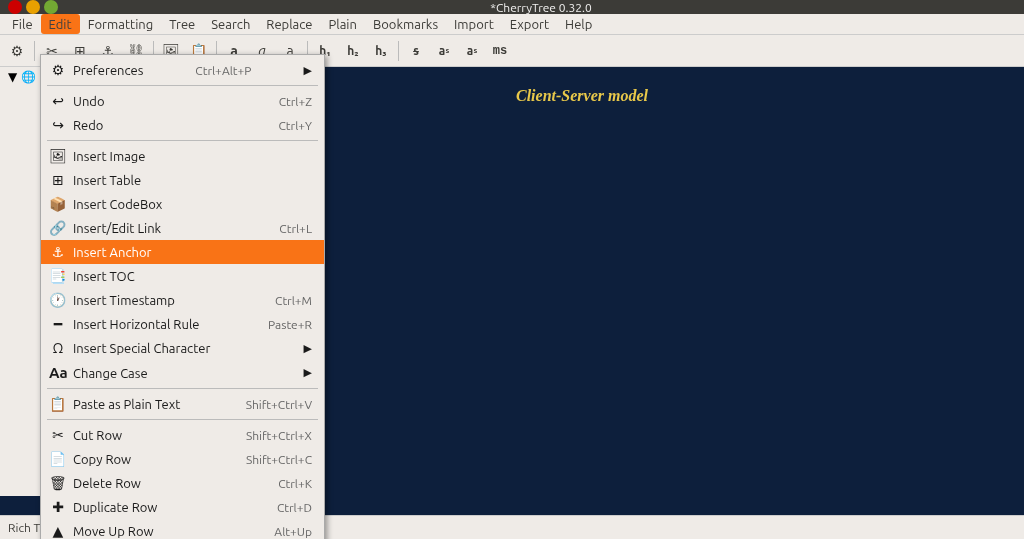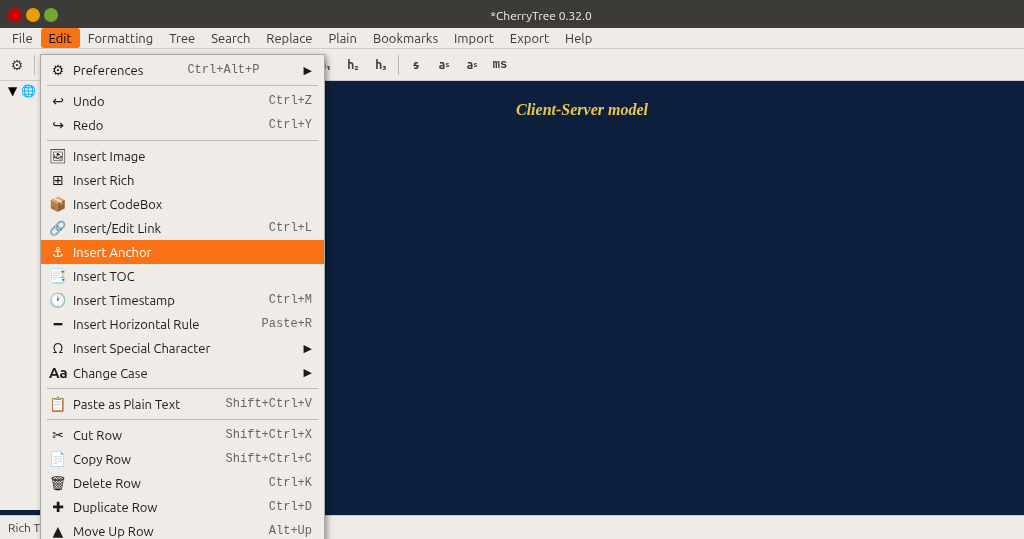--- a/index.html
+++ b/index.html
@@ -9,23 +9,23 @@
       background: #0d1f3c;
       width: 1024px;
       height: 539px;
       overflow: hidden;
       position: relative;
     }
 
     
     .titlebar {
       background: #3c3b37;
-      height: 28px;
-      display: flex;
-      align-items: flex-end;
+      height: 14px;
+      display: flex;
+      align-items: center;
       padding: 6px 8px;
       color: #f2f1f0;
       font-size: 13px;
     }
     .titlebar-buttons {
       display: flex;
       gap: 4px;
       margin-right: 8px;
     }
     .titlebar-btn {
@@ -55,21 +55,21 @@
       font-size: 13px;
       color: #3c3b37;
       border-radius: 3px;
     }
     .menubar-item:hover, .menubar-item.active {
       background: #f97316;
       color: white;
     }
     .menubar-item.active {
       background: #f97316;
-      color: #000000;
+      color: #404040;
     }
 
     
     .toolbar {
       background: #efebe7;
       height: 32px;
       display: flex;
       align-items: center;
       padding: 0 4px;
       gap: 2px;
@@ -159,21 +159,20 @@
       position: relative;
     }
     .menu-item.highlighted {
       background: #f97316;
       color: white;
     }
     .menu-item .shortcut {
       margin-left: auto;
       color: #666;
       font-size: 12px;
-      font-family: Liberation Mono, monospace;
     }
     .menu-item.highlighted .shortcut {
       color: #eee;
     }
     .menu-item .icon {
       width: 18px;
       text-align: center;
       font-size: 14px;
       flex-shrink: 0;
     }
@@ -294,21 +293,21 @@
   <div class="menu-sep"></div>
 
   <div class="menu-item">
     <span class="icon">🖼</span>
     <span>Insert Image</span>
     <span class="shortcut"></span>
   </div>
 
   <div class="menu-item">
     <span class="icon">⊞</span>
-    <span>Insert Rich</span>
+    <span>Insert Table</span>
     <span class="shortcut"></span>
   </div>
 
   <div class="menu-item">
     <span class="icon">📦</span>
     <span>Insert CodeBox</span>
     <span class="shortcut"></span>
   </div>
 
   <div class="menu-item">

